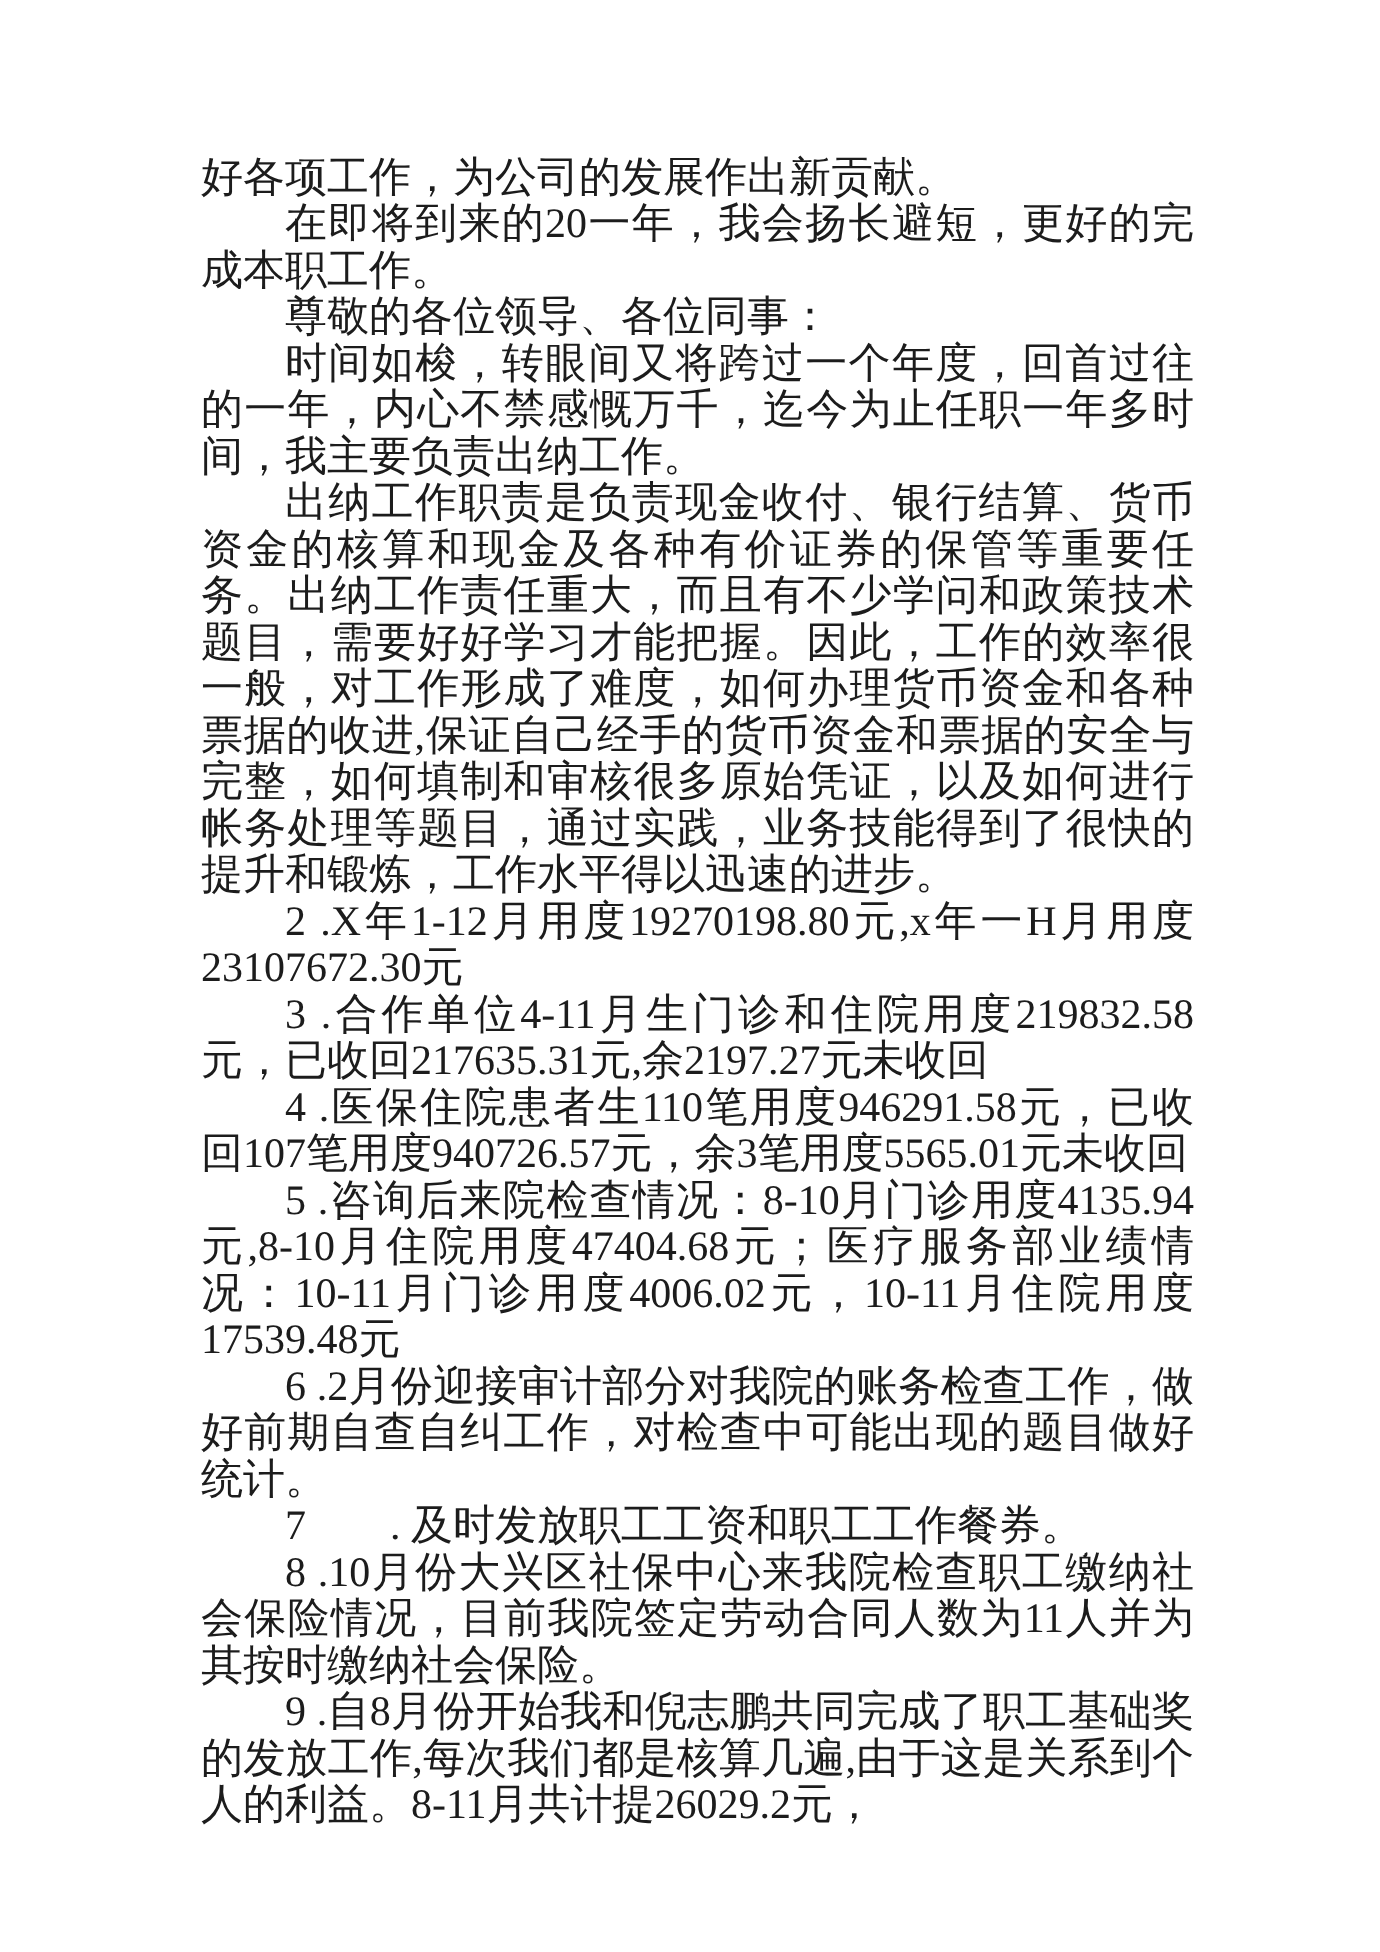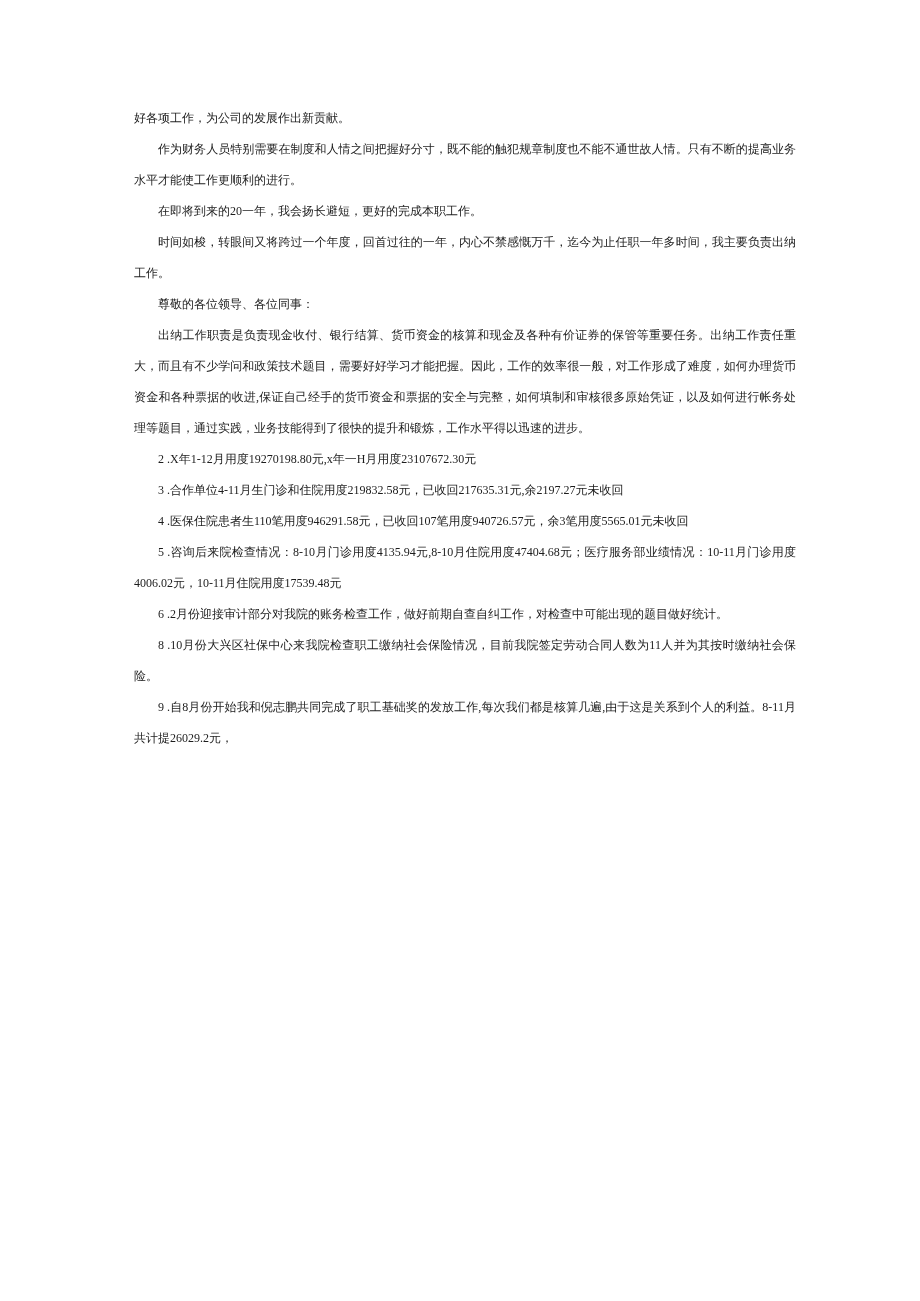--- a/index.html
+++ b/index.html
@@ -13,47 +13,47 @@
     height: 1301px;
     background: #ffffff;
     overflow: hidden;
   }
   .content {
     position: absolute;
     left: 134px;
     top: 103px;
     width: 662px;
     font-family: "Liberation Serif", "DejaVu Serif", serif;
-    font-size: 12px;
+    font-size: 28px;
     line-height: 31px;
     color: #1c1c1c;
     text-align: justify;
     letter-spacing: 0px;
   }
   .para {
     margin: 0;
     padding: 0;
     text-indent: 2em;
   }
   .para.noindent {
     text-indent: 0;
   }
 </style>
 </head>
 <body>
 
 <div class="page">
   <div class="content">
     <p class="para noindent">好各项工作，为公司的发展作出新贡献。</p>
-    <p class="para">作为财务人员特别需要在制度和人情之间把握好分寸，既不能的触犯规章制度也不能不通世故人情。只有不断的提高业务水平才能使工作更顺利的进行。</p>
     <p class="para">在即将到来的20一年，我会扬长避短，更好的完成本职工作。</p>
+    <p class="para">尊敬的各位领导、各位同事：</p>
     <p class="para">时间如梭，转眼间又将跨过一个年度，回首过往的一年，内心不禁感慨万千，迄今为止任职一年多时间，我主要负责出纳工作。</p>
-    <p class="para">尊敬的各位领导、各位同事：</p>
     <p class="para">出纳工作职责是负责现金收付、银行结算、货币资金的核算和现金及各种有价证券的保管等重要任务。出纳工作责任重大，而且有不少学问和政策技术题目，需要好好学习才能把握。因此，工作的效率很一般，对工作形成了难度，如何办理货币资金和各种票据的收进,保证自己经手的货币资金和票据的安全与完整，如何填制和审核很多原始凭证，以及如何进行帐务处理等题目，通过实践，业务技能得到了很快的提升和锻炼，工作水平得以迅速的进步。</p>
     <p class="para">2 .X年1-12月用度19270198.80元,x年一H月用度23107672.30元</p>
     <p class="para">3 .合作单位4-11月生门诊和住院用度219832.58元，已收回217635.31元,余2197.27元未收回</p>
     <p class="para">4 .医保住院患者生110笔用度946291.58元，已收回107笔用度940726.57元，余3笔用度5565.01元未收回</p>
     <p class="para">5 .咨询后来院检查情况：8-10月门诊用度4135.94元,8-10月住院用度47404.68元；医疗服务部业绩情况：10-11月门诊用度4006.02元，10-11月住院用度17539.48元</p>
     <p class="para">6 .2月份迎接审计部分对我院的账务检查工作，做好前期自查自纠工作，对检查中可能出现的题目做好统计。</p>
+    <p class="para">7　　. 及时发放职工工资和职工工作餐券。</p>
     <p class="para">8 .10月份大兴区社保中心来我院检查职工缴纳社会保险情况，目前我院签定劳动合同人数为11人并为其按时缴纳社会保险。</p>
     <p class="para">9 .自8月份开始我和倪志鹏共同完成了职工基础奖的发放工作,每次我们都是核算几遍,由于这是关系到个人的利益。8-11月共计提26029.2元，</p>
   </div>
 </div>
 
 </body></html>

